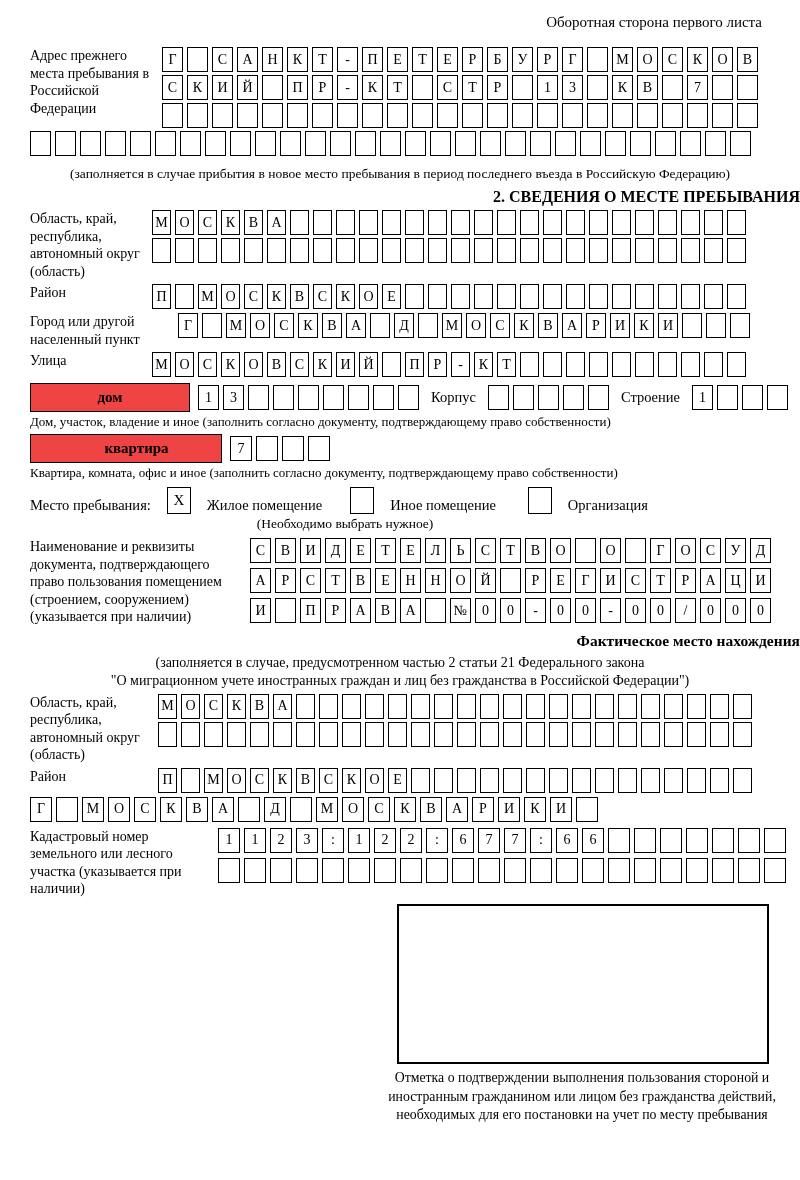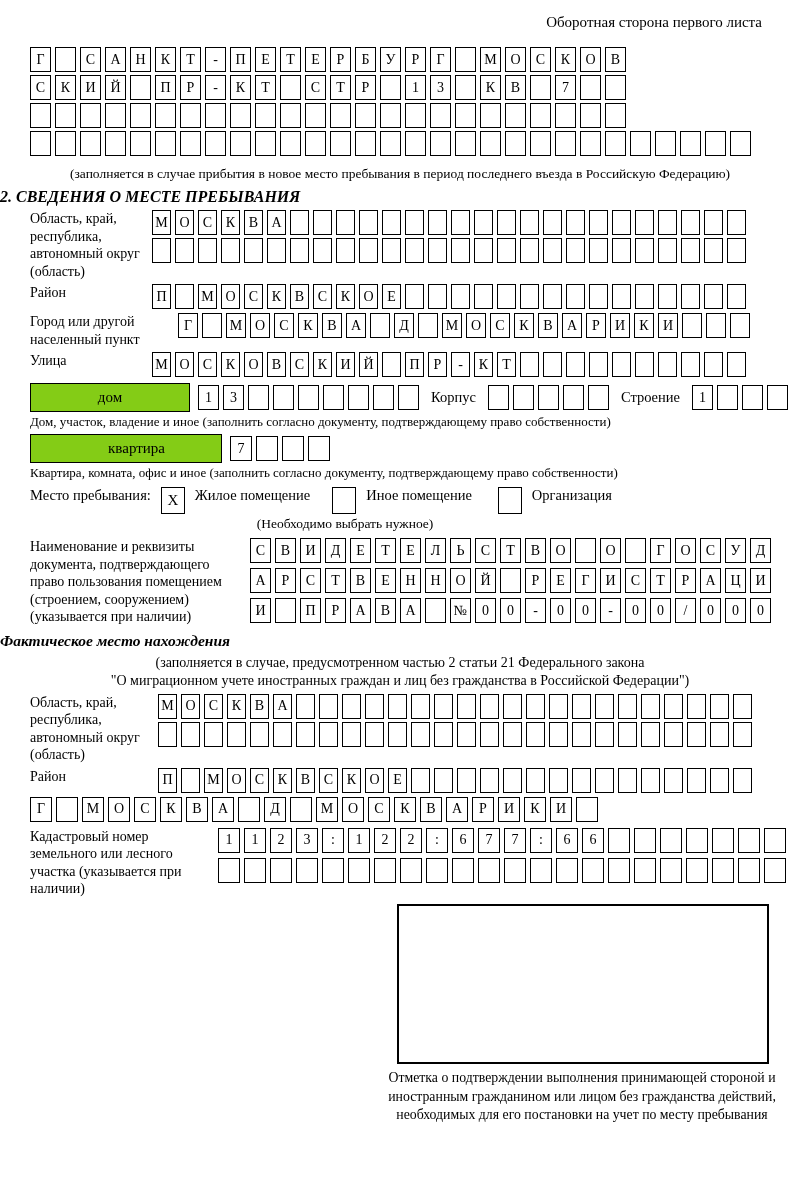--- a/index.html
+++ b/index.html
@@ -4,57 +4,58 @@
 <style>
   html,body{margin:0;padding:0;background:#fff;}
   body{
     width:800px;height:1180px;overflow:hidden;
     font-family:"Liberation Serif","DejaVu Serif",serif;
     color:#000;position:relative;
   }
   .header-note{margin:14px 38px 0 0;text-align:right;font-size:15px;}
   .caption{ text-align:center;font-size:13.5px;margin-top:10px;}
   .hint{margin:2px 0 0 30px;font-size:13px;}
-  .title-bold{text-align:left;font-weight:bold;font-size:16px;font-style:italic;}
+  .title-bold{text-align:right;font-weight:bold;font-size:16px;}
   .frow{display:flex;align-items:flex-start;margin:4px 0 0 30px;}
   .flabel{flex:none;font-size:14px;line-height:1.25;}
   .w132{width:132px;} .w122{width:122px;} .w148{width:148px;}
   .w214{width:214px;} .w128{width:128px;} .w172{width:172px;}
   .rowscol{display:flex;flex-direction:column;gap:3px;}
   .cellrow{display:flex;gap:4px;}
   .cell{
     box-sizing:border-box;flex:none;width:21px;height:25px;
     border:1.5px solid #000;display:flex;align-items:center;justify-content:center;
     font-size:14px;background:#fff;
   }
   .sz-b .cell{width:19px;} .sz-b{gap:4px;}
   .sz-c .cell{width:20px;} .sz-d .cell{width:22px;}
   .full-row{margin:3px 0 0 30px;}
   .house-row{display:flex;align-items:center;margin:6px 0 0 30px;gap:8px;}
   .type-box{
     box-sizing:border-box;border:1.5px solid #000;height:29px;
-    display:flex;align-items:center;justify-content:center;font-size:15px;background:#84cc16;
+    display:flex;align-items:center;justify-content:center;font-size:15px;background:#ef4444;font-weight:bold;
   }
   .house-box{width:160px;} .apt-box{width:192px;padding-left:21px;}
   .inline-label{font-size:14.5px;margin:0 4px;}
-  .stay-row{display:flex;align-items:flex-start;margin:6px 0 0 30px;gap:10px;font-size:14.5px;}
+  .stay-row{display:flex;align-items:flex-end;margin:6px 0 0 30px;gap:16px;font-size:14.5px;}
   .chk .cell{width:24px;height:27px;font-size:15px;}
   .stay-note{text-align:center;font-size:13.5px;margin:2px 110px 0 0;}
   .act-note{text-align:center;font-size:14px;line-height:1.3;}
   .stamp-wrap{margin:6px 0 0 385px;width:400px;}
   .stamp-box{box-sizing:border-box;width:372px;height:160px;border:2px solid #000;margin-left:12px;background:#fff;}
   .stamp-caption{width:430px;margin:5px 0 0 -18px;text-align:center;font-size:13.8px;line-height:1.35;}
   .mt6{margin-top:6px;}
 </style>
 </head>
 <body>
 
 <div class="header-note">Оборотная сторона первого листа</div>
 
 <div class="frow" style="margin-top:16px;">
+  <div class="flabel w132">Адрес прежнего места пребывания в Российской Федерации</div>
   <div class="rowscol">
     <div class="cellrow">
         <span class="cell">Г</span>
         <span class="cell"></span>
         <span class="cell">С</span>
         <span class="cell">А</span>
         <span class="cell">Н</span>
         <span class="cell">К</span>
         <span class="cell">Т</span>
         <span class="cell">-</span>
@@ -628,14 +629,14 @@
         <span class="cell"></span>
         <span class="cell"></span>
         <span class="cell"></span>
         <span class="cell"></span>
       </div>
   </div>
 </div>
 
 <div class="stamp-wrap">
   <div class="stamp-box"></div>
-  <div class="stamp-caption">Отметка о подтверждении выполнения принимающей стороной и иностранным гражданином или лицом без гражданства действий, необходимых для его постановки на учет по месту пребывания</div>
+  <div class="stamp-caption">Отметка о подтверждении выполнения пользования стороной и иностранным гражданином или лицом без гражданства действий, необходимых для его постановки на учет по месту пребывания</div>
 </div>
 
 </body></html>

